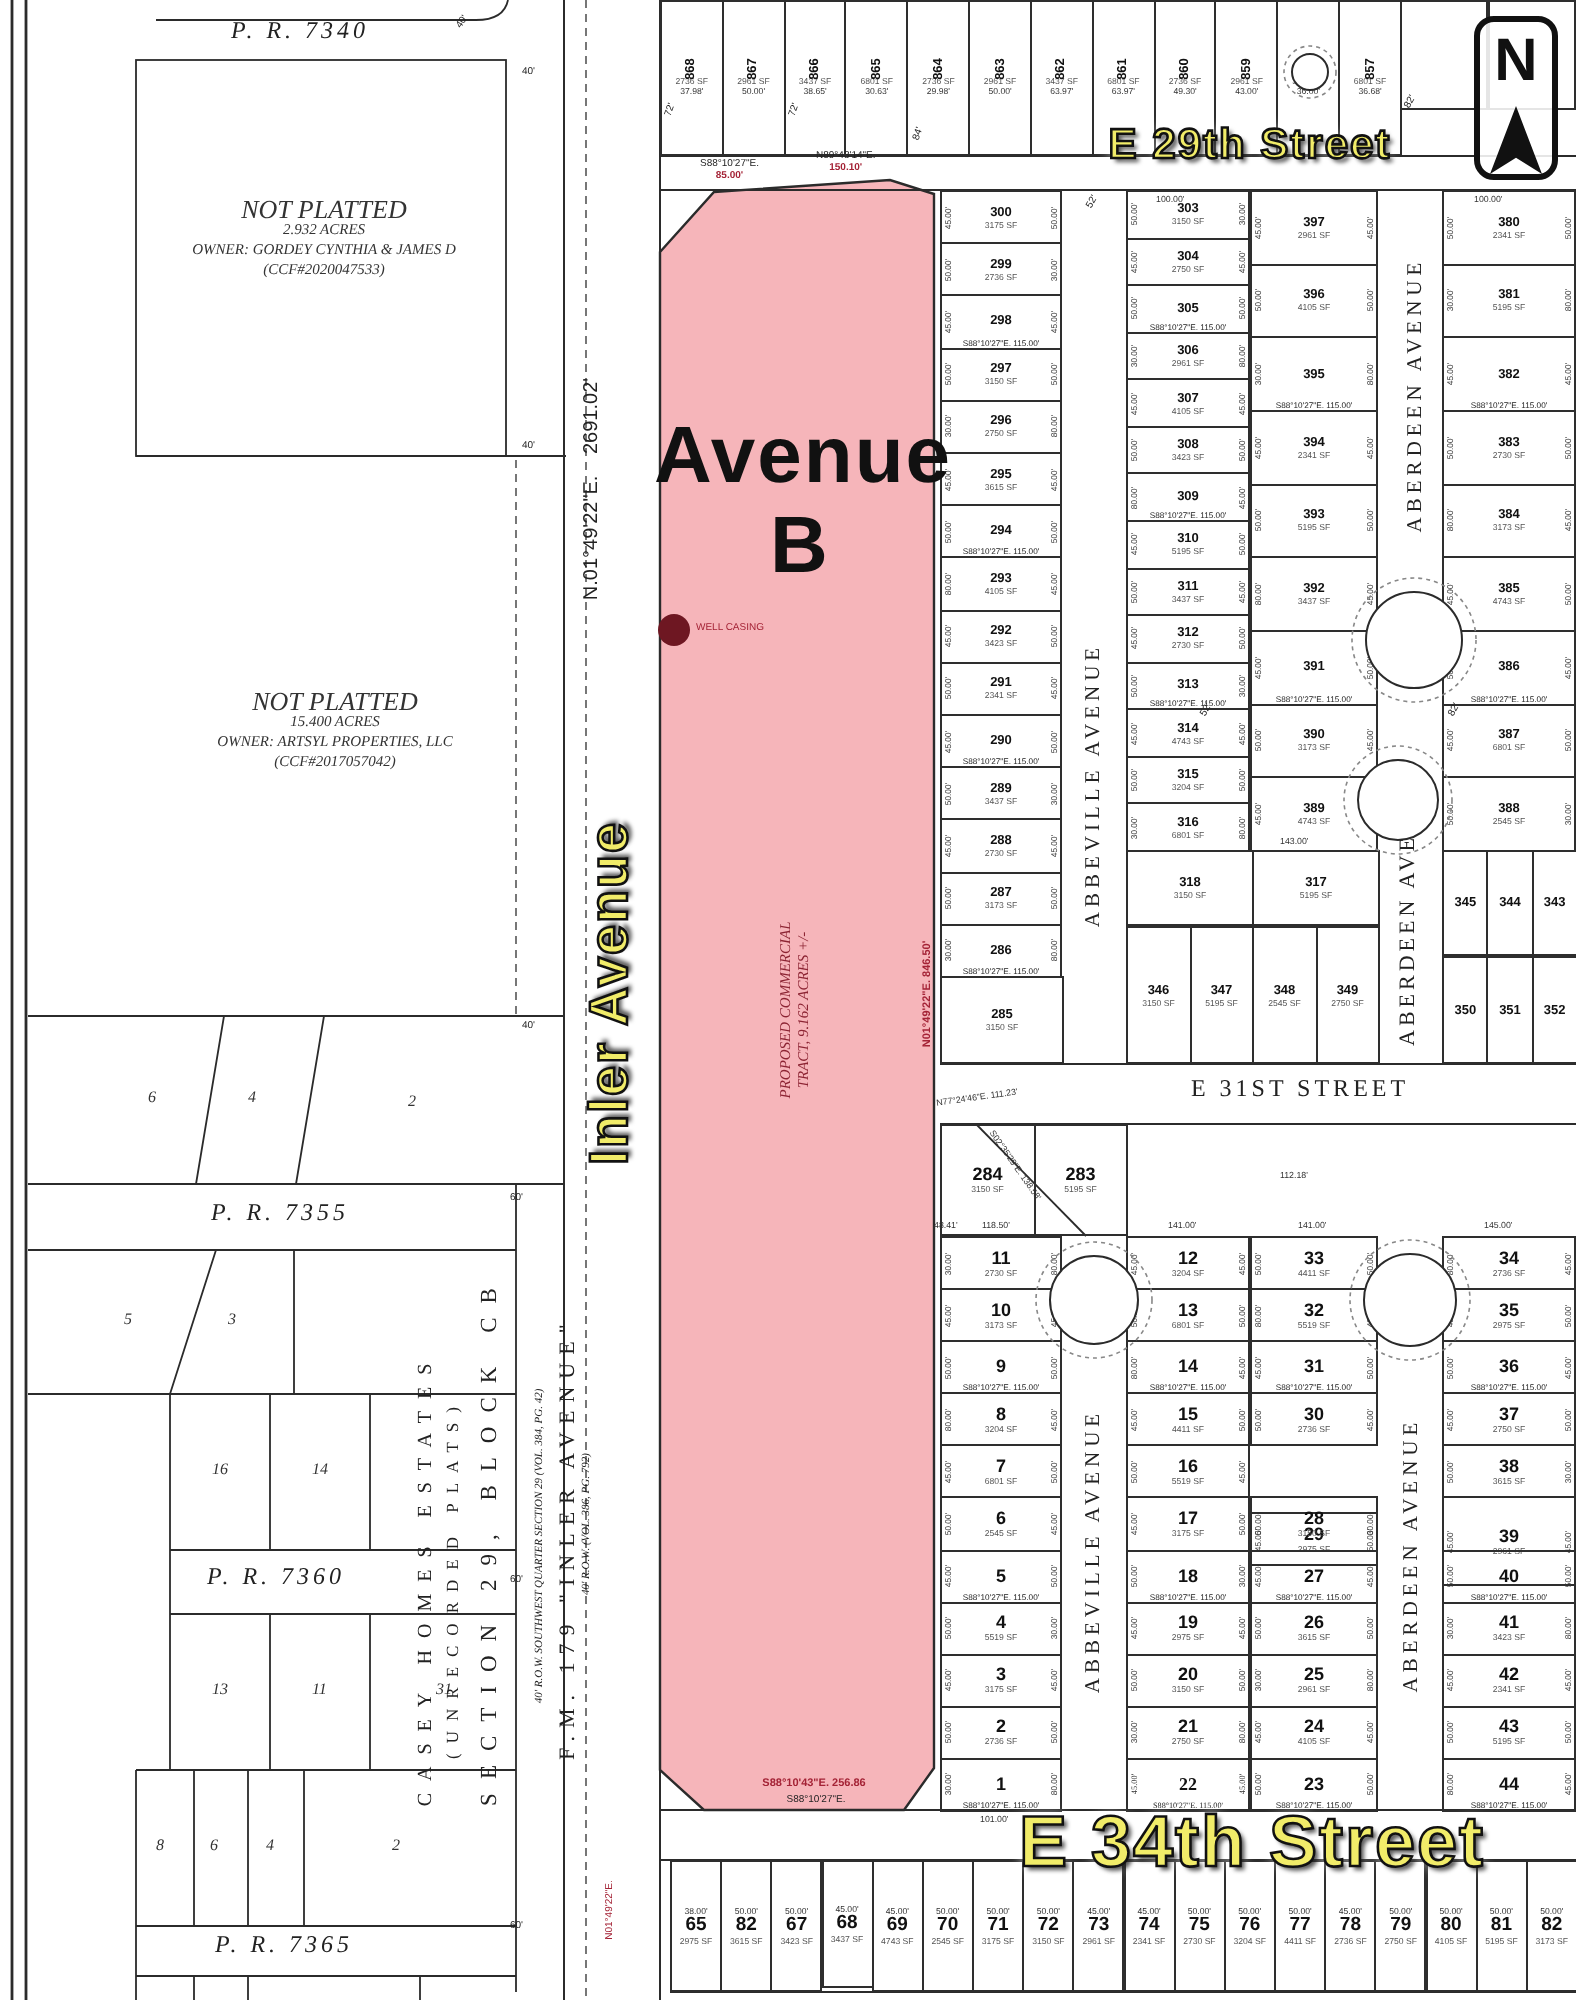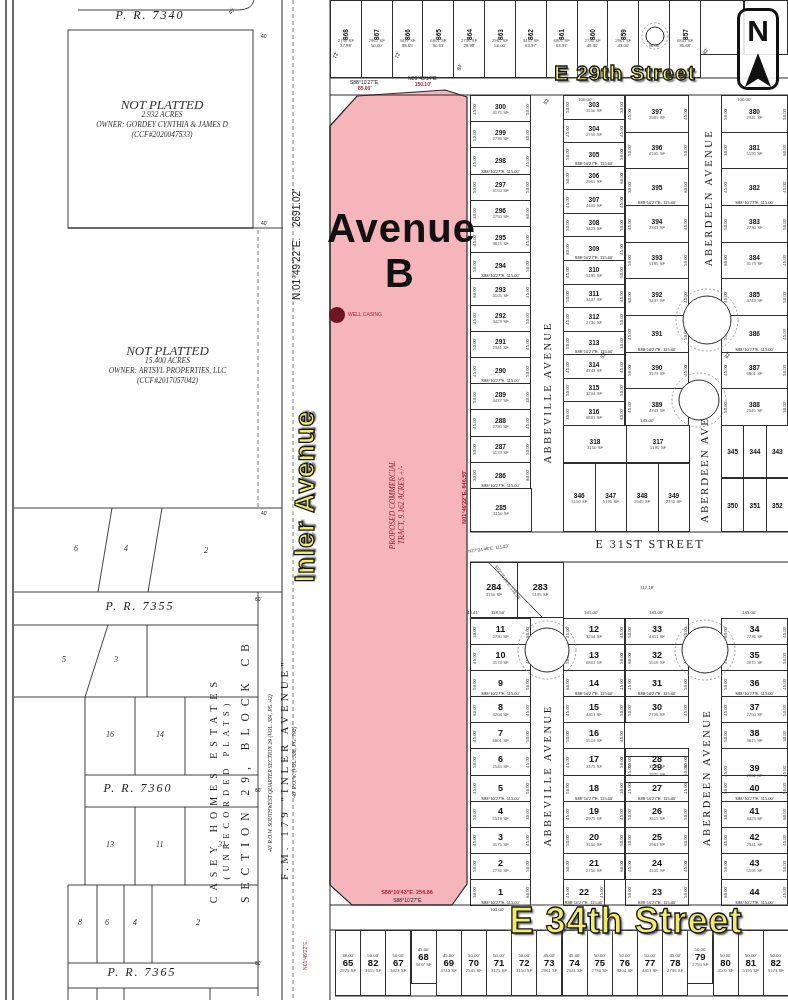--- a/index.html
+++ b/index.html
@@ -461,21 +461,21 @@
         <div class="sf">3150 SF</div>
         <div class="ldim">50.00'</div>
         <div class="rdim">50.00'</div>
       </div>
       <div class="lot low" style="left: 563px; top: 852.818px; width: 62px; height: 27.0909px;">
         <div class="num">21</div>
         <div class="sf">2750 SF</div>
         <div class="ldim">30.00'</div>
         <div class="rdim">80.00'</div>
       </div>
-      <div class="lot low" style="left: 563px; top: 878.909px; width: 42px; height: 27.0909px;">
+      <div class="lot low" style="left: 563px; top: 878.909px; width: 62px; height: 27.0909px; font-family: Liberation Serif, serif;">
         <div class="num">22</div>
         <div class="sep">S88°10'27"E.  115.00'</div>
         <div class="ldim">45.00'</div>
         <div class="rdim">45.00'</div>
       </div>
       <div class="lot low" style="left: 625px; top: 618px; width: 64px; height: 27.0909px;">
         <div class="num">33</div>
         <div class="sf">4411 SF</div>
         <div class="ldim">50.00'</div>
         <div class="rdim">50.00'</div>
@@ -730,21 +730,21 @@
       <div class="lot botlot" style="left: 360.17px; top: 930px; width: 26px; height: 66px;">
         <div class="dimtop">50.00'</div>
         <div class="num">82</div>
         <div class="sf">3615 SF</div>
       </div>
       <div class="lot botlot" style="left: 385.34px; top: 930px; width: 26px; height: 66px;">
         <div class="dimtop">50.00'</div>
         <div class="num">67</div>
         <div class="sf">3423 SF</div>
       </div>
-      <div class="lot botlot" style="left: 410.51px; top: 930px; width: 26px; height: 54px;">
+      <div class="lot botlot" style="left: 410.51px; top: 930px; width: 26px; height: 64px;">
         <div class="dimtop">45.00'</div>
         <div class="num">68</div>
         <div class="sf">3437 SF</div>
       </div>
       <div class="lot botlot" style="left: 435.68px; top: 930px; width: 26px; height: 66px;">
         <div class="dimtop">45.00'</div>
         <div class="num">69</div>
         <div class="sf">4743 SF</div>
       </div>
       <div class="lot botlot" style="left: 460.85px; top: 930px; width: 26px; height: 66px;">
@@ -785,21 +785,21 @@
       <div class="lot botlot" style="left: 637.04px; top: 930px; width: 26px; height: 66px;">
         <div class="dimtop">50.00'</div>
         <div class="num">77</div>
         <div class="sf">4411 SF</div>
       </div>
       <div class="lot botlot" style="left: 662.21px; top: 930px; width: 26px; height: 66px;">
         <div class="dimtop">45.00'</div>
         <div class="num">78</div>
         <div class="sf">2736 SF</div>
       </div>
-      <div class="lot botlot" style="left: 687.38px; top: 930px; width: 26px; height: 54px;">
+      <div class="lot botlot" style="left: 687.38px; top: 930px; width: 26px; height: 66px;">
         <div class="dimtop">50.00'</div>
         <div class="num">79</div>
         <div class="sf">2750 SF</div>
       </div>
       <div class="lot botlot" style="left: 712.55px; top: 930px; width: 26px; height: 66px;">
         <div class="dimtop">50.00'</div>
         <div class="num">80</div>
         <div class="sf">4105 SF</div>
       </div>
       <div class="lot botlot" style="left: 737.72px; top: 930px; width: 26px; height: 66px;">

